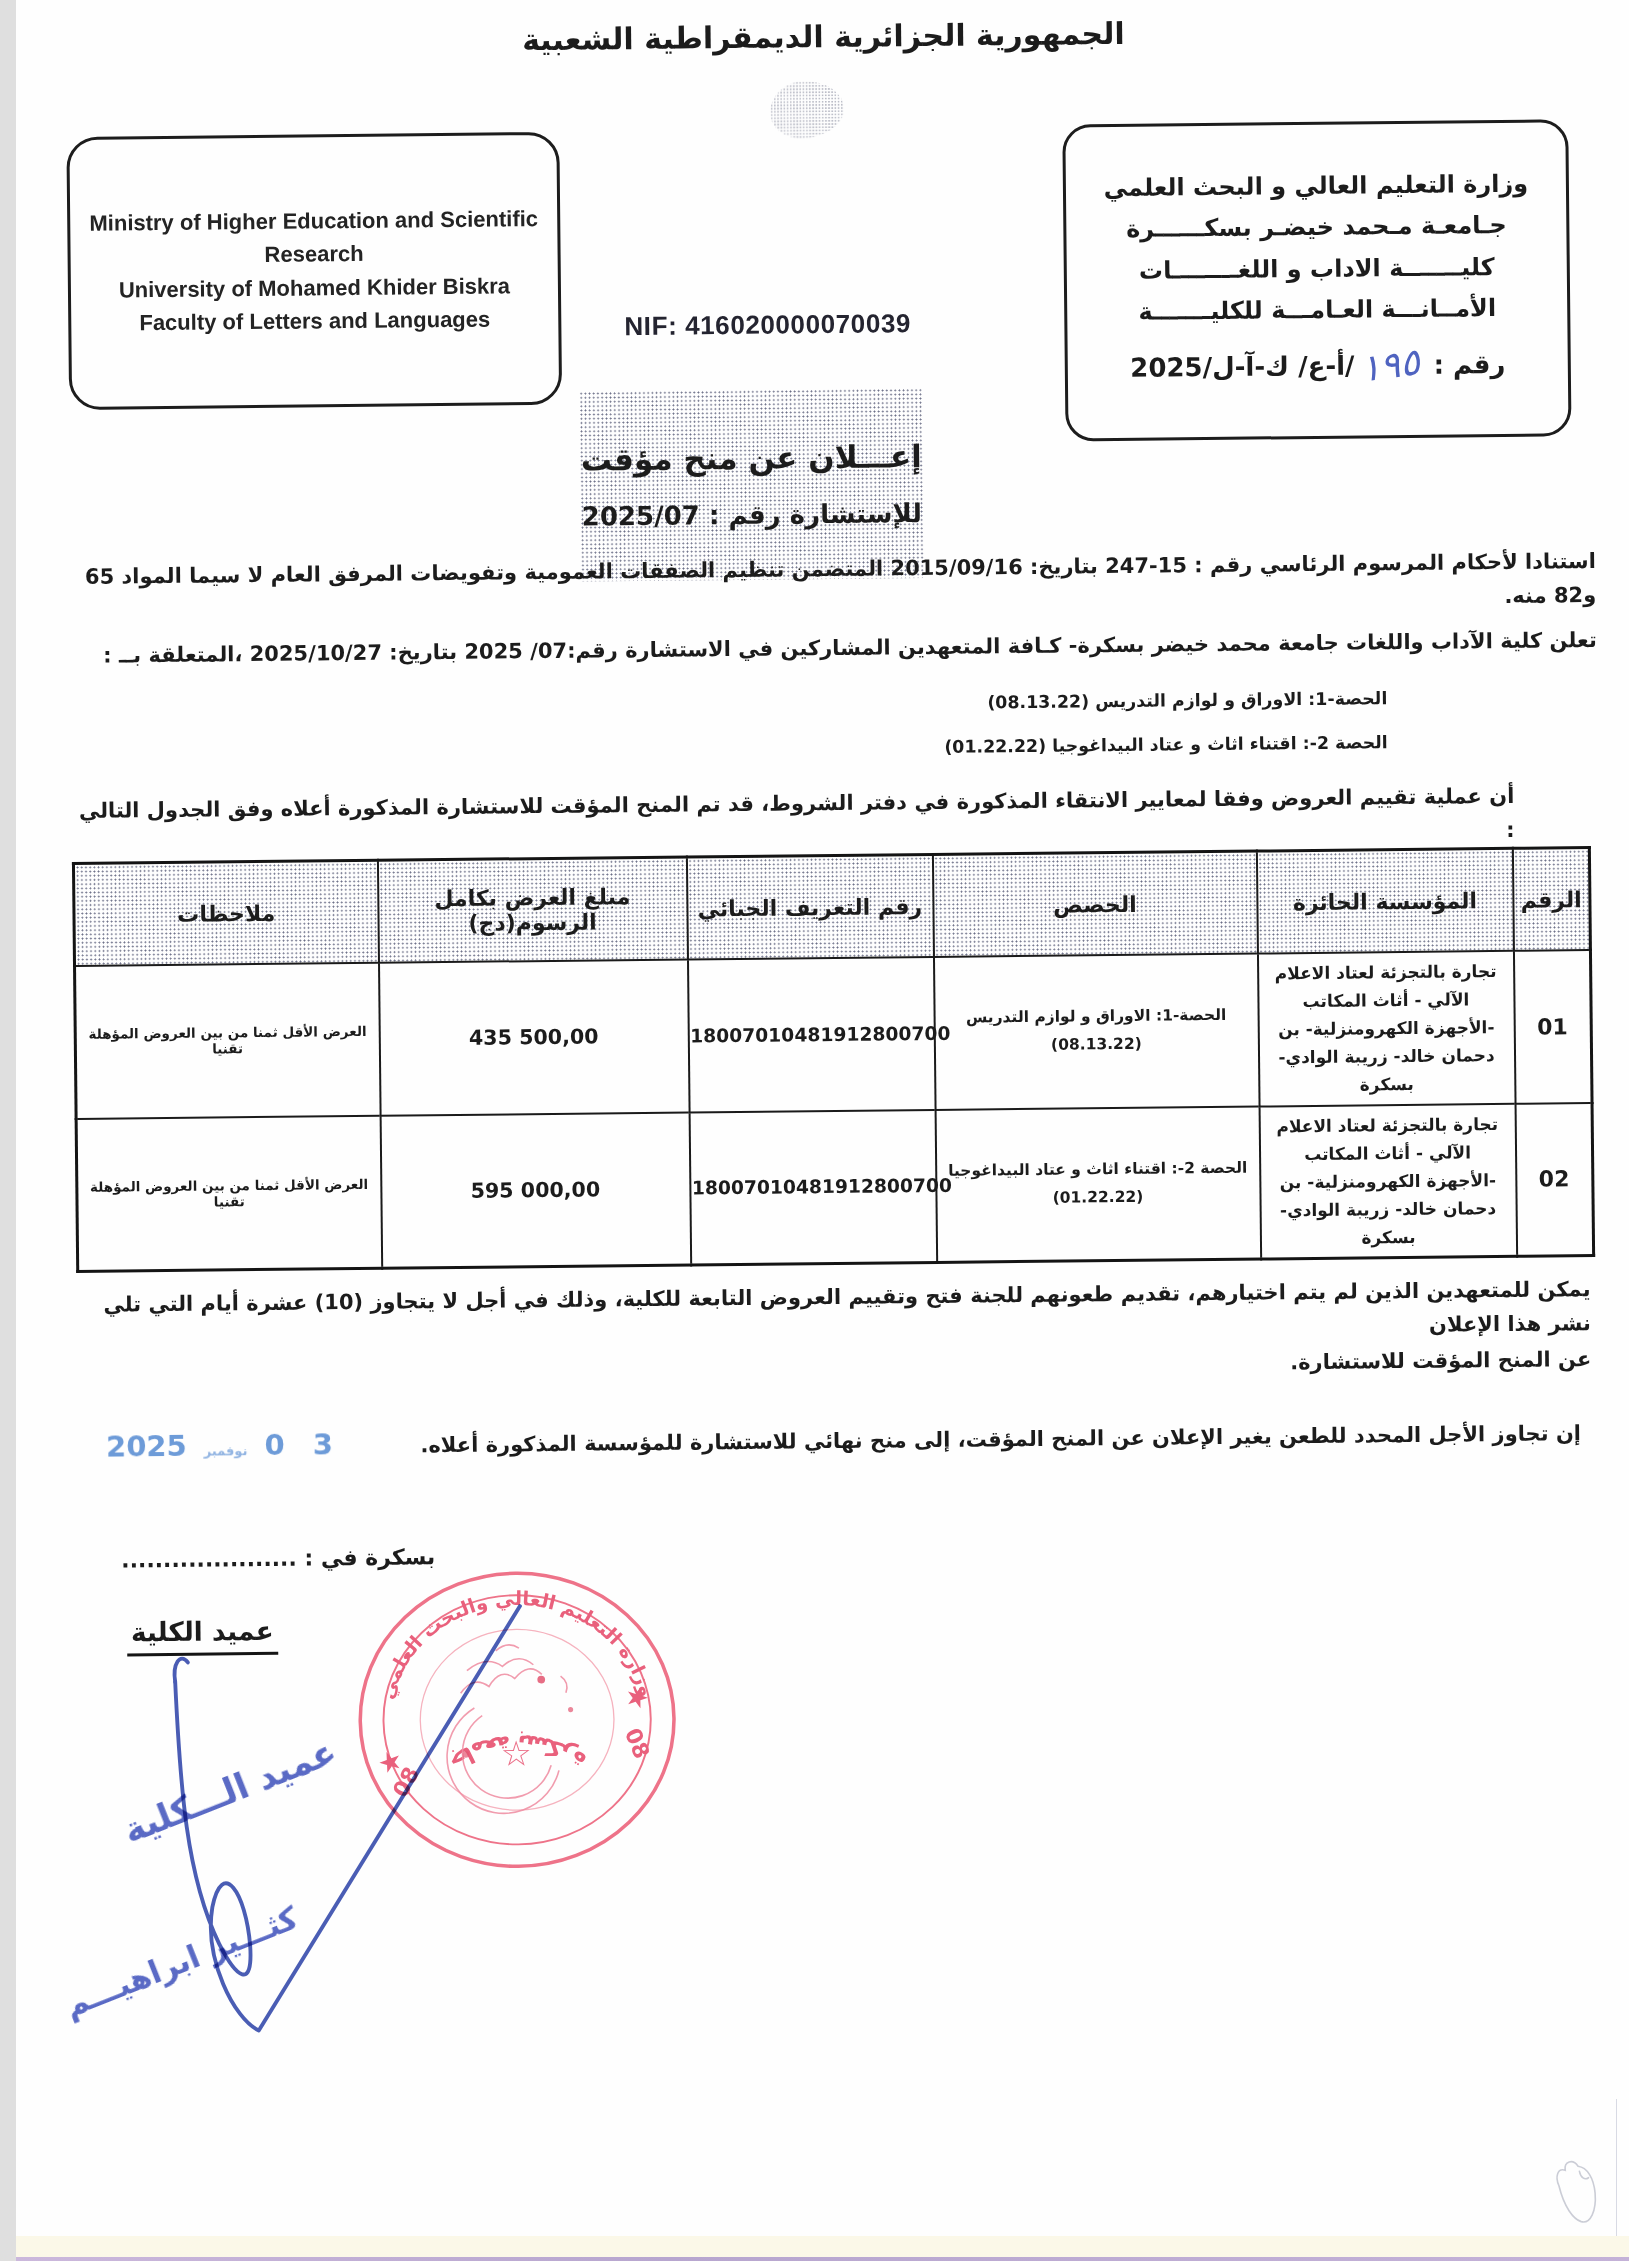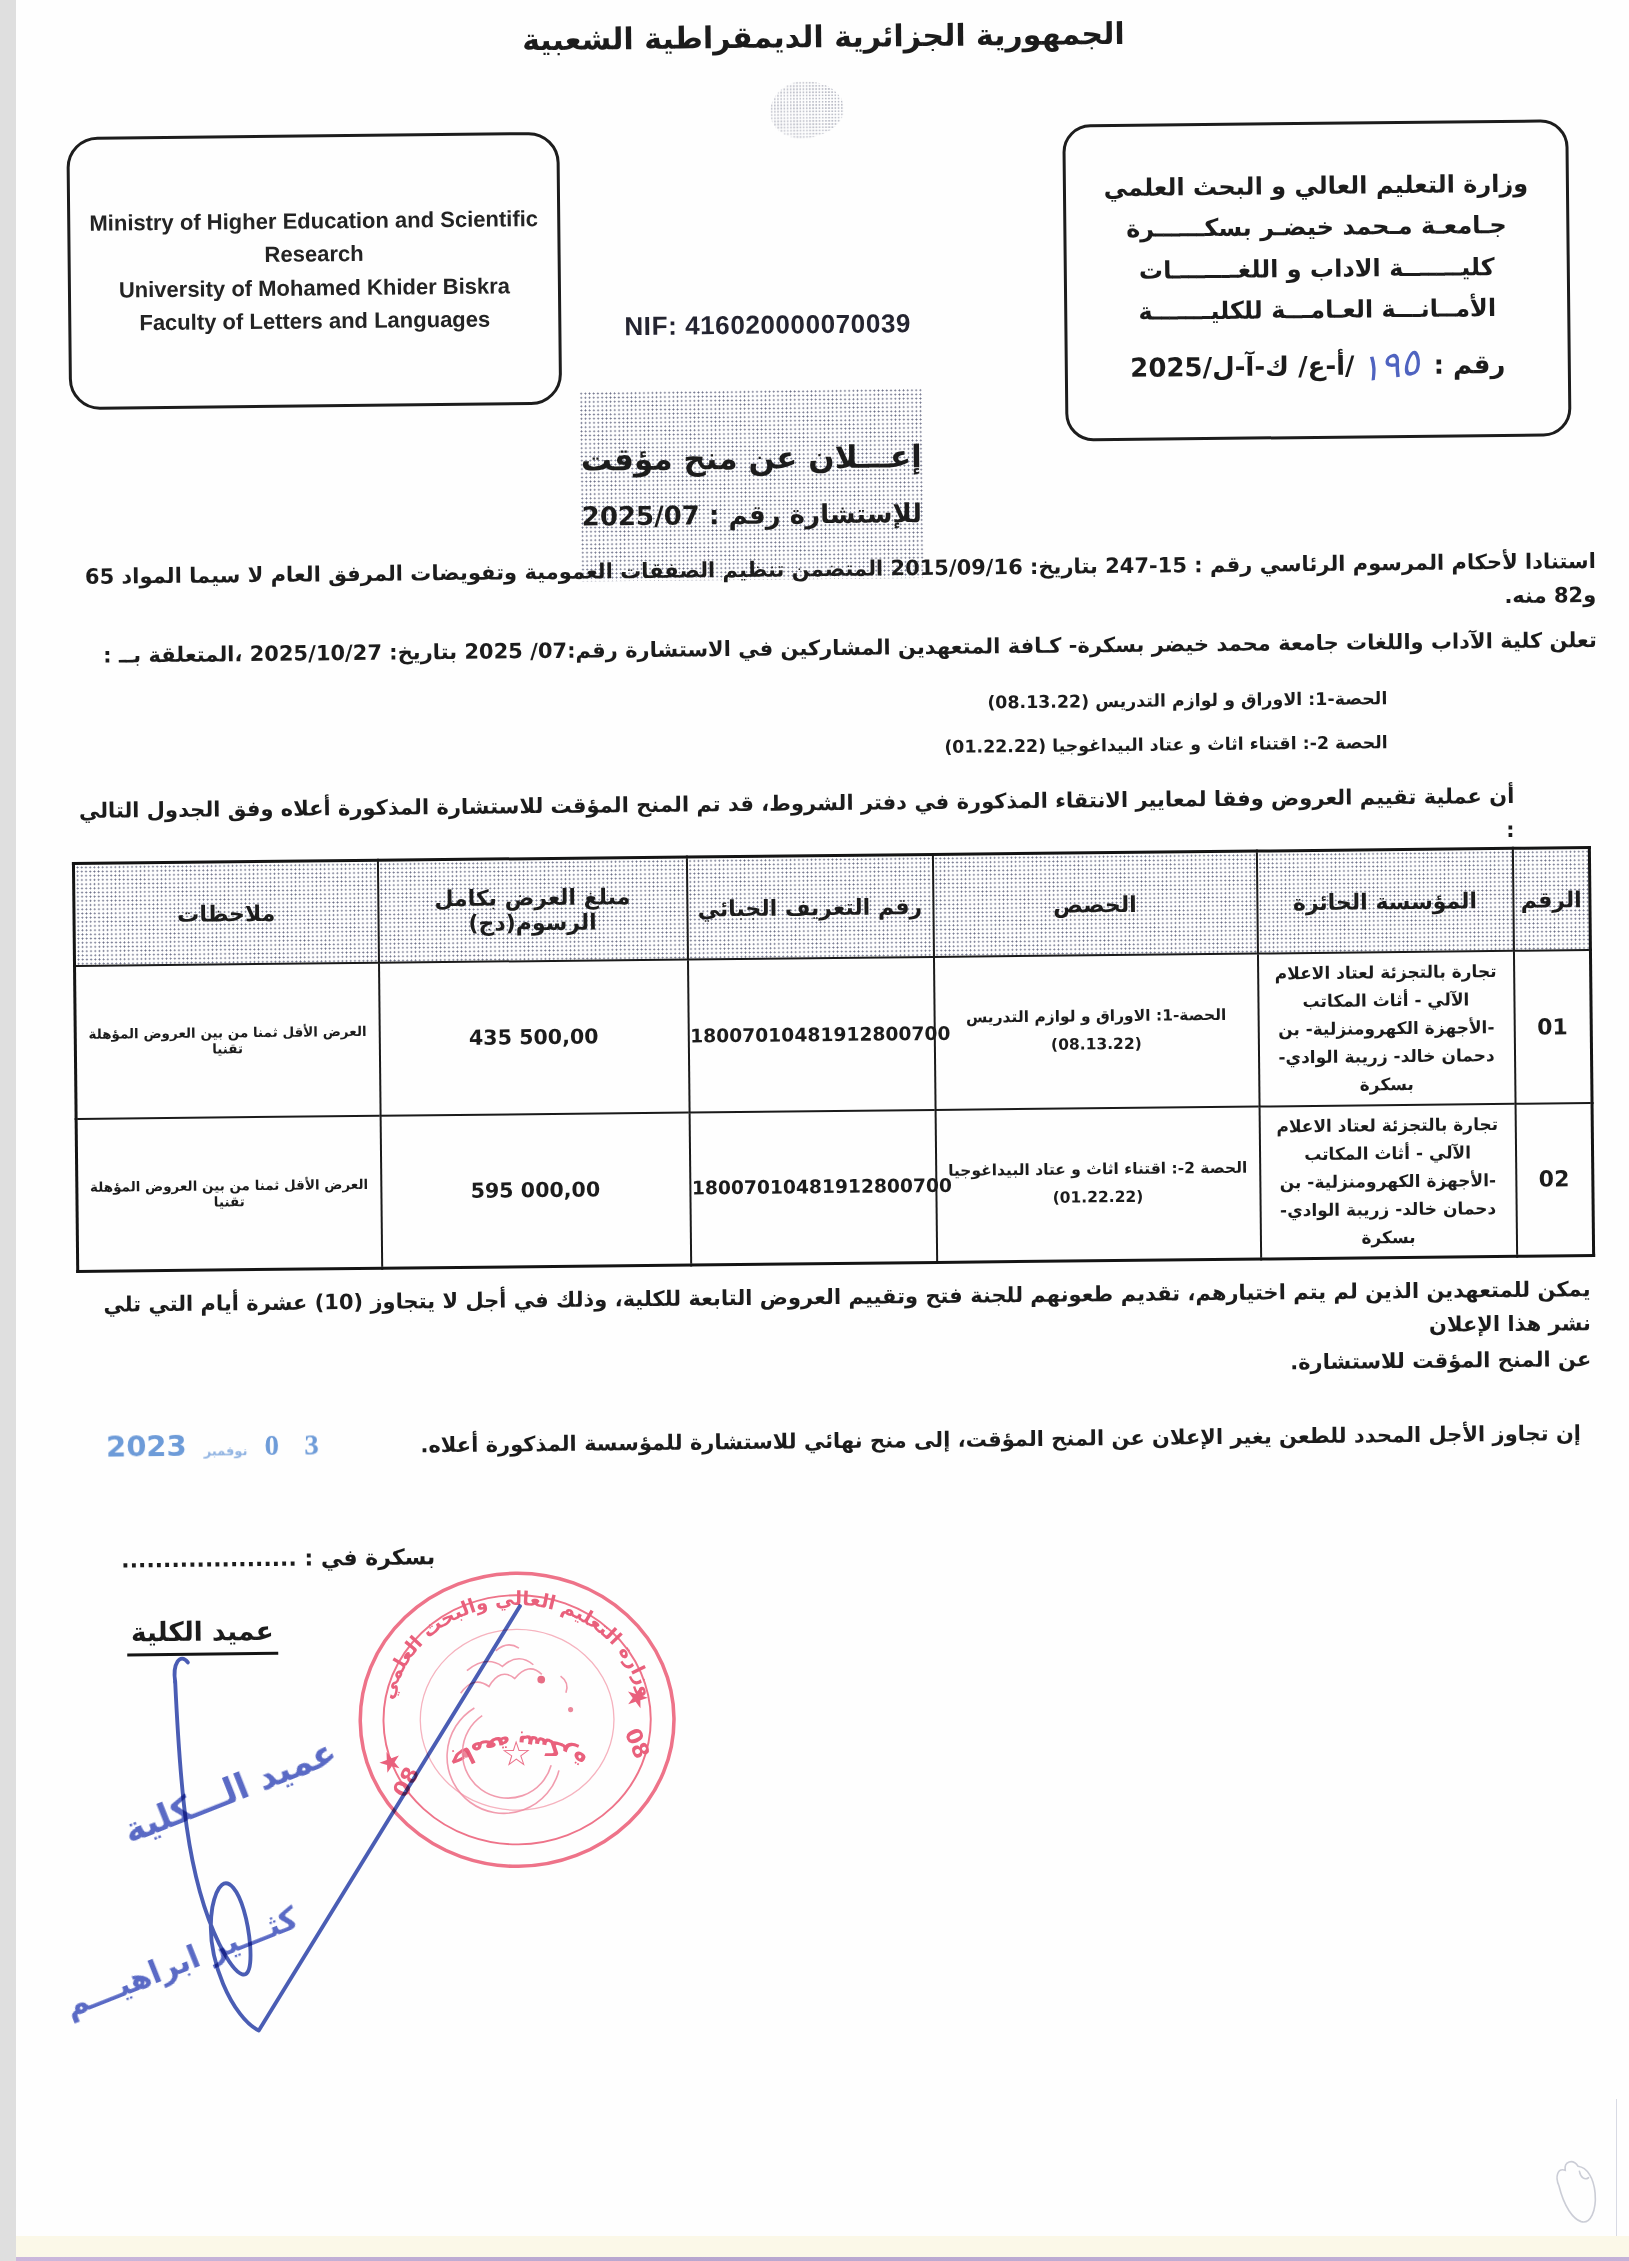--- a/index.html
+++ b/index.html
@@ -44,21 +44,21 @@
   td.c-lot{font-size:15.5px;font-weight:bold;text-align:center;padding:3.9px 6.4px;line-height:1.8;}
   td.c-tax{font-size:18.7px;font-weight:bold;text-align:center;direction:ltr;}
   td.c-amt{font-size:20.6px;font-weight:bold;text-align:center;direction:ltr;}
   td.c-note{font-size:13.5px;font-weight:bold;text-align:center;padding:2.6px 3.9px;}
   tr.r1{height:129px;} tr.r2{height:137px;}
   
   .date-stamp{left:83px;top:1422px;display:flex;direction:ltr;gap:17px;align-items:baseline;
               color:#6d9bd8;font-weight:bold;filter:blur(0.3px);}
   .ds-year{font-size:29px;}
   .ds-month{font-size:13px;opacity:.75;}
-  .ds-day{font-size:29px;letter-spacing:9px;font-family:Liberation Serif, serif;}
+  .ds-day{font-size:29px;letter-spacing:9px;}
   .place-line{left:97px;top:1540px;font-size:22px;font-weight:bold;}
   .dean-title{left:102px;top:1609px;font-size:26.4px;font-weight:bold;border-bottom:3.2px solid #151515;
               padding:0 3.9px 6.4px 3.9px;}
   .stamp-red{left:322px;top:1557px;mix-blend-mode:multiply;}
   .blue-line{position:absolute;color:#5a6ac5;font-weight:bold;mix-blend-mode:multiply;
              transform:rotate(-21deg);transform-origin:left center;filter:blur(0.2px);white-space:nowrap;}
   .blue-line1{left:98px;top:1805px;font-size:35px;}
   .blue-line2{left:37px;top:1981px;font-size:31px;letter-spacing:1.3px;}
   .sig-svg{left:0;top:0;mix-blend-mode:multiply;pointer-events:none;}
   
@@ -144,21 +144,21 @@
           </tr>
         </tbody>
       </table>
     </div>
 
     <div class="para" style="top:1281px;right:61px;left:39px;">يمكن للمتعهدين الذين لم يتم اختيارهم، تقديم طعونهم للجنة فتح وتقييم العروض التابعة للكلية، وذلك في أجل لا يتجاوز (10) عشرة أيام التي تلي نشر هذا الإعلان</div>
     <div class="para" style="top:1351px;right:61px;">عن المنح المؤقت للاستشارة.</div>
     <div class="para" style="top:1425px;right:72px;">إن تجاوز الأجل المحدد للطعن يغير الإعلان عن المنح المؤقت، إلى منح نهائي للاستشارة للمؤسسة المذكورة أعلاه.</div>
 
     <div class="abs date-stamp">
-      <span class="ds-year">2023</span>
+      <span class="ds-year">2025</span>
       <span class="ds-month rtl">نوفمبر</span>
       <span class="ds-day">0 3</span>
     </div>
 
     <div class="abs place-line rtl">بسكرة في : .....................</div>
     <div class="abs dean-title rtl">عميد الكلية</div>
 
     <svg class="abs stamp-red" width="339" height="326" viewBox="0 0 525 505">
       <g stroke="#ee7389" fill="none">
         <ellipse cx="262" cy="247" rx="243" ry="227" stroke-width="5.5"></ellipse>

